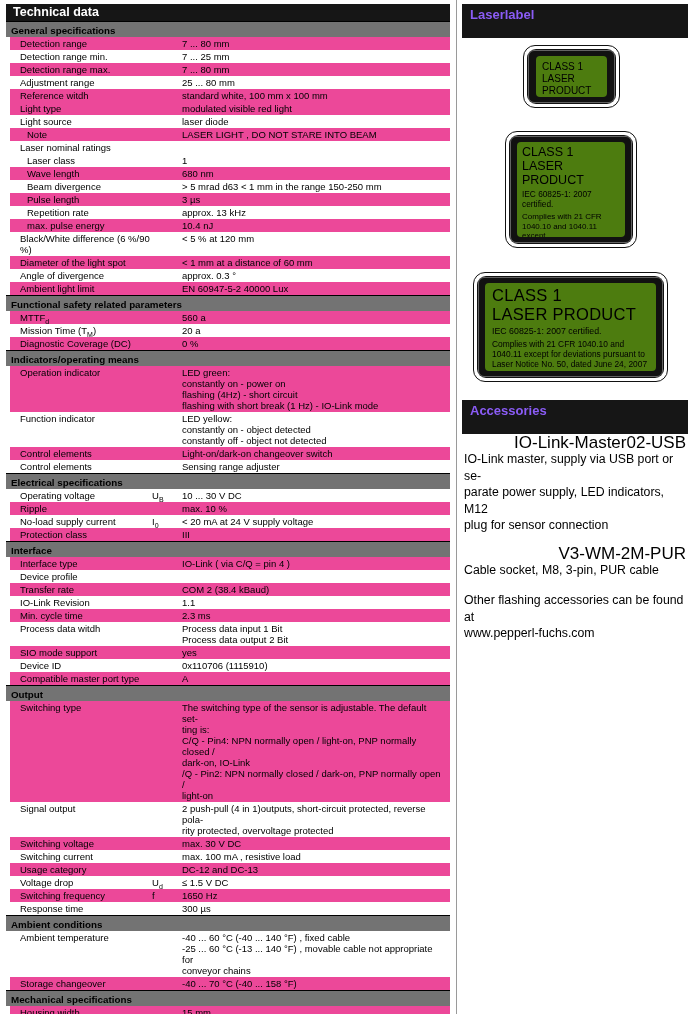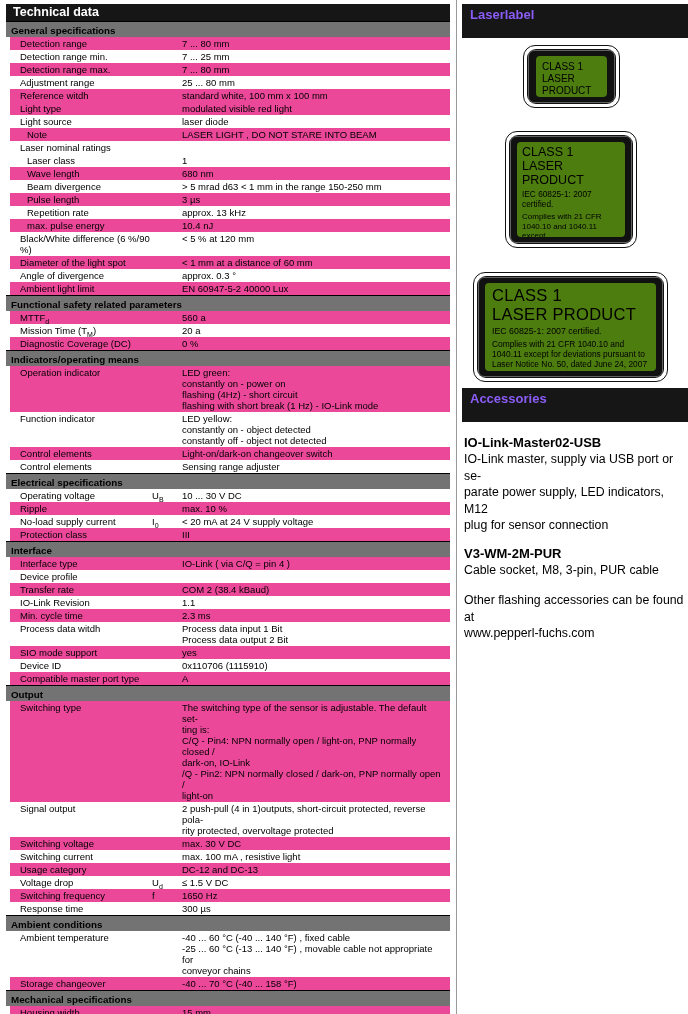--- a/index.html
+++ b/index.html
@@ -36,21 +36,21 @@
   
   .col-divider{position:absolute;left:456px;top:0;width:1px;height:1014px;background:#9a9a9a;}
   
   .right-col{position:absolute;left:462px;top:0;width:226px;height:1014px;}
   .right-bar{
     background:#161616;color:#8b5cf6;font-weight:bold;font-size:13px;
     height:34px;line-height:22px;padding-left:8px;box-sizing:border-box;
     position:absolute;left:0;width:226px;
   }
   .bar-laserlabel{top:4px;}
-  .bar-accessories{top:388px;}
+  .bar-accessories{top:400px;}
   
   .laser-label{
     position:absolute;background:#fff;border:1.5px solid #111;
     box-sizing:border-box;
   }
   .laser-frame{
     background:#111;height:100%;box-sizing:border-box;position:relative;
   }
   .laser-frame::after{
     content:"";position:absolute;inset:1px;border-radius:6px;
@@ -71,21 +71,21 @@
   .ll-2 .ll-complies{font-size:8px;line-height:9.5px;margin-top:3px;white-space:pre-line;}
   .ll-3{left:11px;top:272px;width:195px;height:110px;border-radius:12px;padding:3px;}
   .ll-3 .laser-frame{border-radius:9px;padding:7px 8px;}
   .ll-3 .laser-inner{padding:3px 7px;}
   .ll-3 .ll-heading{font-size:16.5px;line-height:18.5px;white-space:pre-line;letter-spacing:0.3px;}
   .ll-3 .ll-cert{font-size:8.8px;line-height:10px;margin-top:3px;}
   .ll-3 .ll-complies{font-size:8.4px;line-height:10px;margin-top:3px;white-space:pre-line;}
   
   .accessories-body{position:absolute;left:2px;top:434px;width:222px;}
   .acc-item{margin-bottom:11px;}
-  .acc-name{font-weight:bold;font-size:13px;line-height:17px;}
+  .acc-name{font-weight:normal;font-size:17px;line-height:17px;text-align:right;}
   .acc-desc{font-size:12.3px;line-height:16.5px;white-space:pre-line;}
   .acc-footer{font-size:12.3px;line-height:16.5px;white-space:pre-line;margin-top:14px;}
 </style>
 </head>
 <body>
 
 <div class="left-col">
   <div class="title-bar">
     <span>Technical data</span>
   </div>
@@ -313,21 +313,21 @@
 rity protected, overvoltage protected</div>
       </div>
       <div class="t-row shaded">
         <div class="c-label">Switching voltage</div>
         <div class="c-sym"></div>
         <div class="c-val">max. 30 V DC</div>
       </div>
       <div class="t-row">
         <div class="c-label">Switching current</div>
         <div class="c-sym"></div>
-        <div class="c-val">max. 100 mA , resistive light</div>
+        <div class="c-val">max. 100 mA , resistive load</div>
       </div>
       <div class="t-row shaded">
         <div class="c-label">Usage category</div>
         <div class="c-sym"></div>
         <div class="c-val">DC-12 and DC-13</div>
       </div>
       <div class="t-row">
         <div class="c-label">Voltage drop</div>
         <div class="c-sym">U<sub>d</sub></div>
         <div class="c-val">≤ 1.5 V DC</div>

